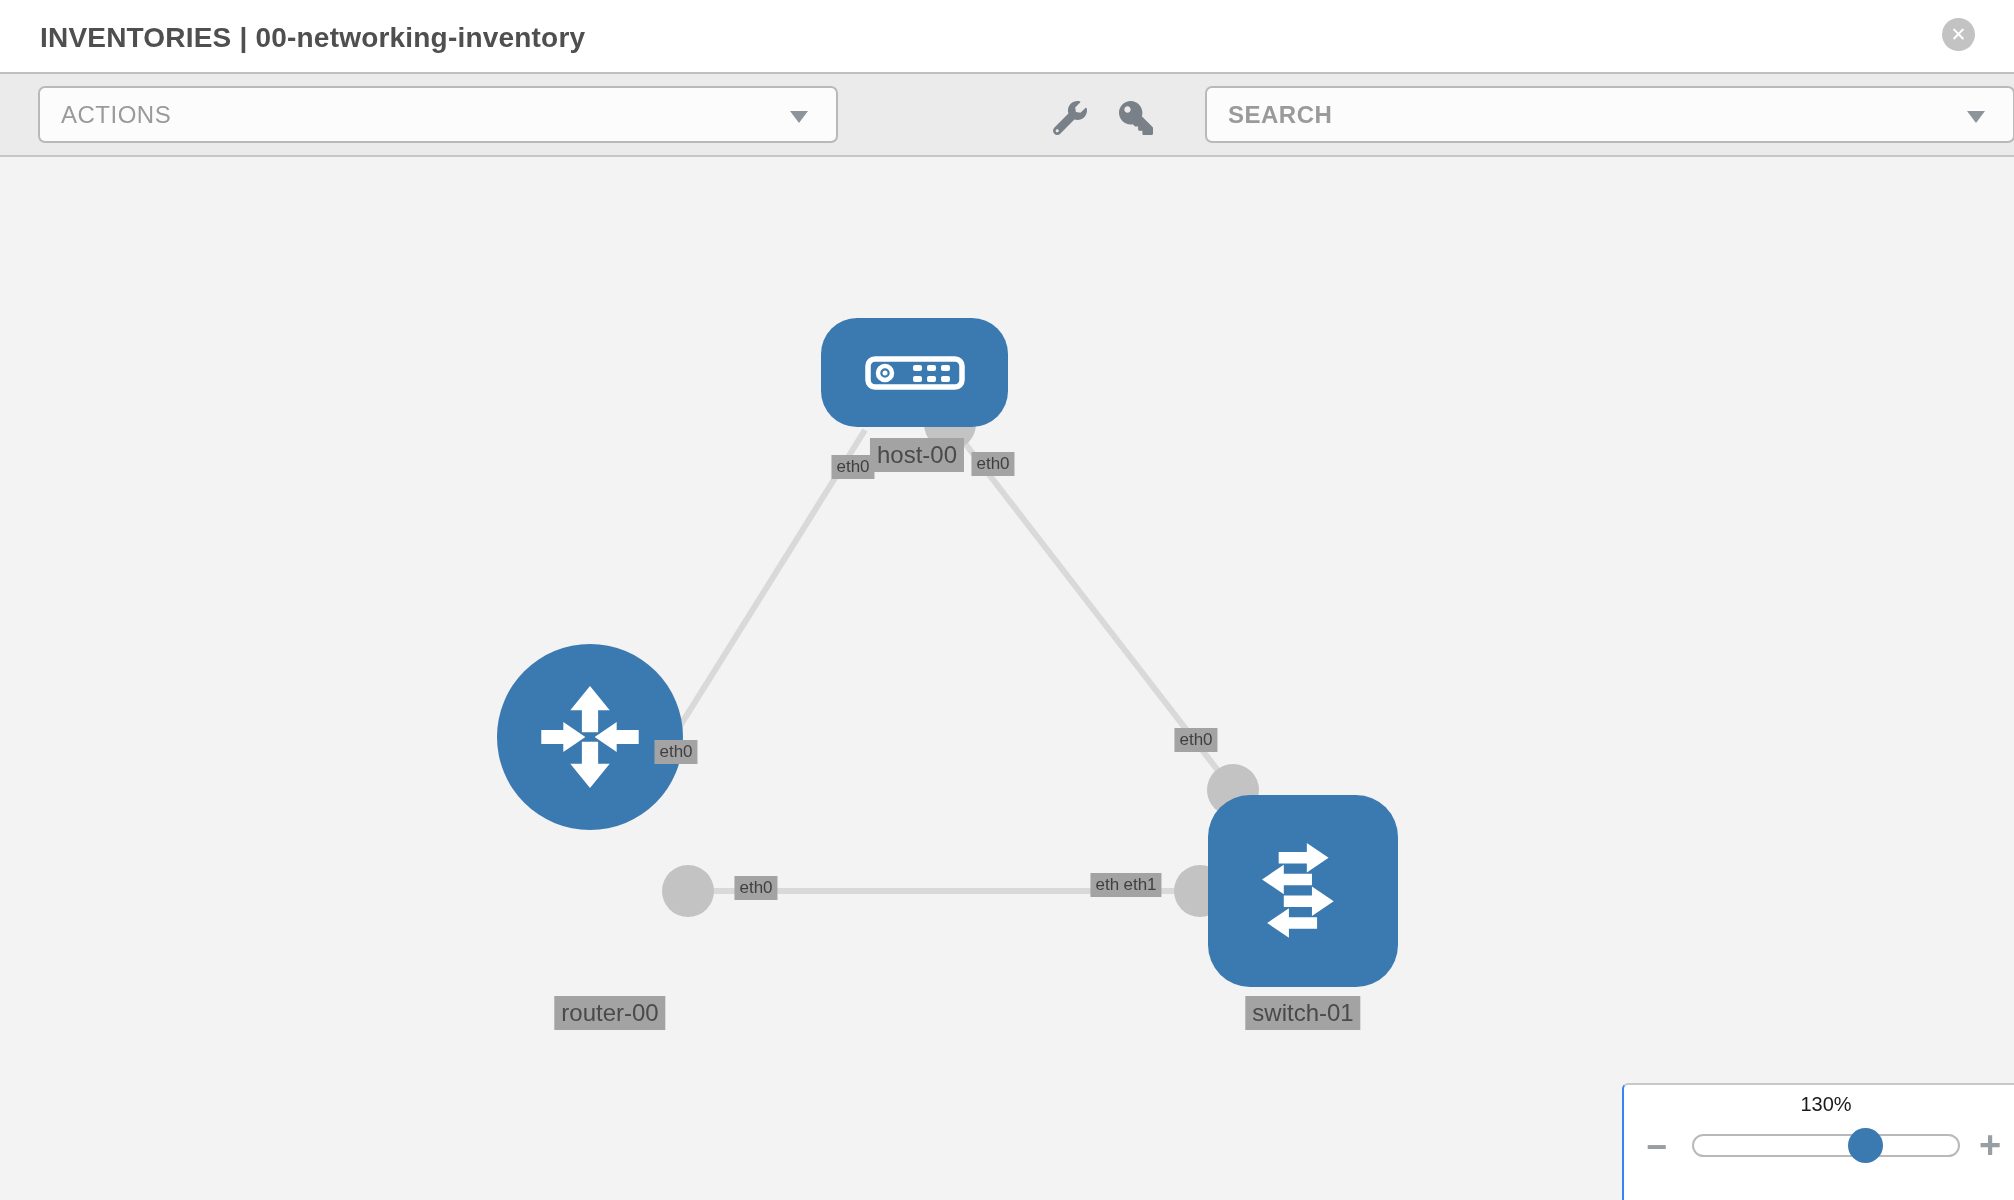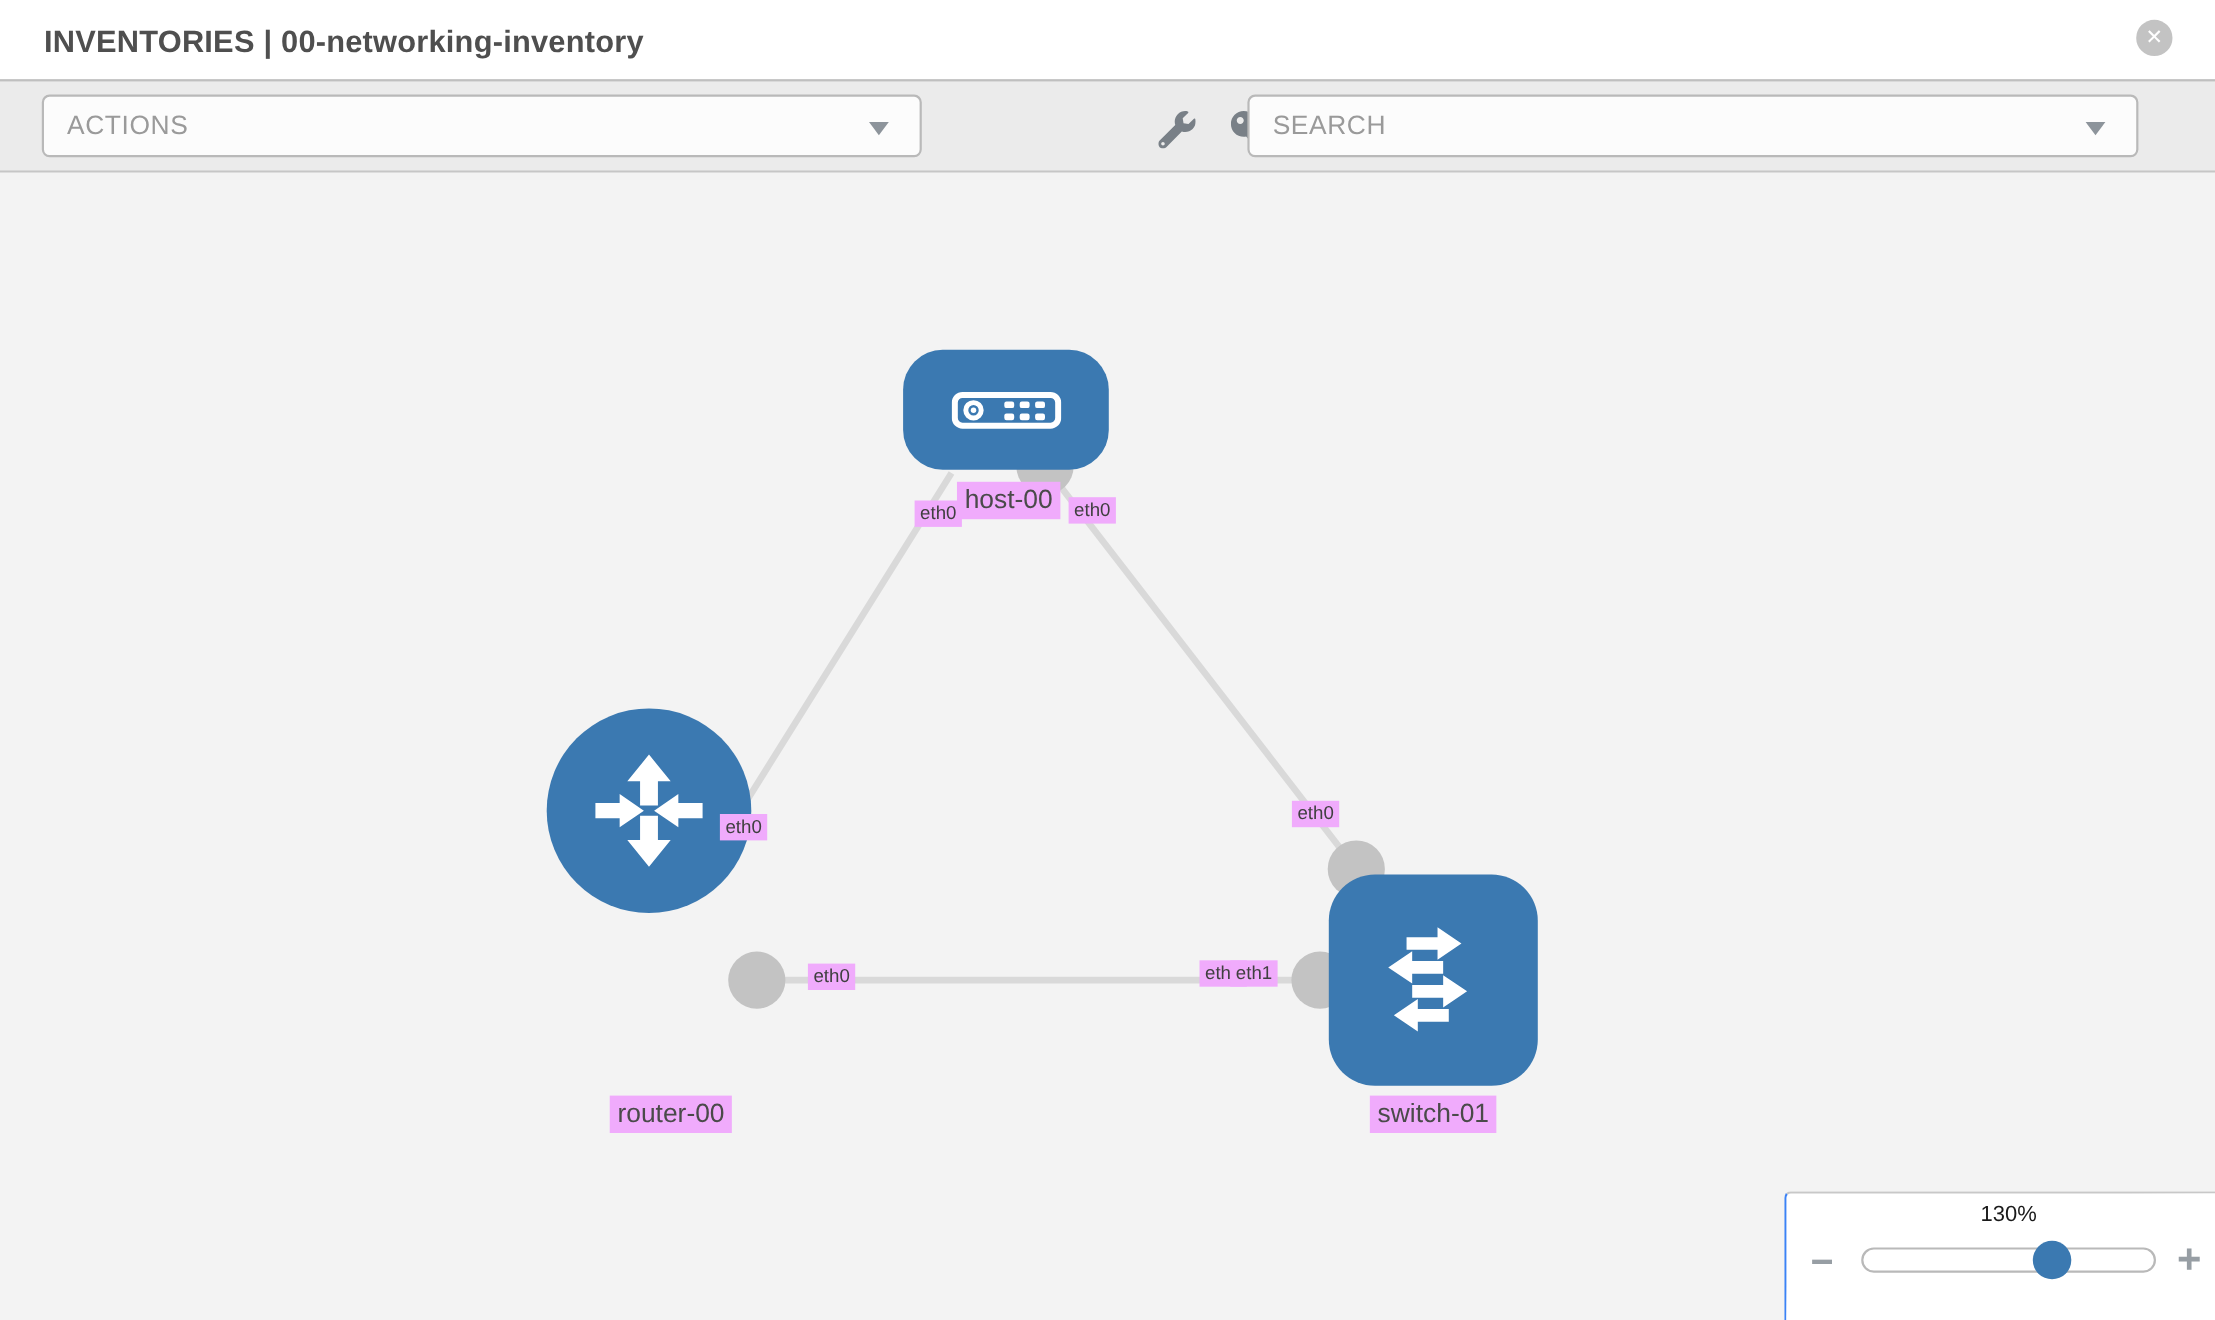--- a/index.html
+++ b/index.html
@@ -17,42 +17,42 @@
   .hdr-title{position:absolute;left:40px;top:0;height:72px;line-height:76px;
     font-size:28px;font-weight:bold;color:#4f4f4f;letter-spacing:.2px;}
   .close-btn{position:absolute;left:1942px;top:18px;width:33px;height:33px;border-radius:50%;
     background:#c3c3c3;color:#fff;text-align:center;line-height:33px;font-size:19px;font-weight:bold;cursor:pointer;}
 
   
   .tbar{position:absolute;left:0;top:72px;width:2014px;height:85px;background:#ebebeb;
     border-top:2px solid #bfbfbf;border-bottom:2px solid #c6c6c6;}
   .sel{position:absolute;top:12px;height:57px;background:#fcfcfc;border:2px solid #b9b9b9;border-radius:7px;cursor:pointer;}
   .sel-actions{left:38px;width:800px;text-align:right;}
-  .sel-search{left:1134px;width:810px;}
+  .sel-search{left:1205px;width:810px;font-weight:bold;}
   .sel-label{position:absolute;left:21px;top:0;height:53px;line-height:53px;font-size:24px;color:#9a9a9a;letter-spacing:.5px;}
   .caret{position:absolute;right:28px;top:23px;width:0;height:0;
     border-left:9px solid transparent;border-right:9px solid transparent;border-top:12px solid #8d949b;}
   .tool-ic{position:absolute;top:27px;width:34px;height:34px;cursor:pointer;}
   .tool-ic svg{width:34px;height:34px;fill:#798087;}
   .ic-wrench{left:1053px;}
   .ic-key{left:1119px;}
 
   
   .canvas{position:absolute;left:0;top:157px;width:2014px;height:1043px;background:#f3f3f3;overflow:hidden;}
   .links{position:absolute;left:0;top:0;width:2014px;height:1043px;}
   .link-line{stroke:var(--link_gray);stroke-width:6;fill:none;}
   .connector{fill:var(--connector_gray);}
 
   .node{position:absolute;background:var(--node_blue);display:flex;align-items:center;justify-content:center;cursor:pointer;}
   .node svg{display:block;}
   .node-host{left:821px;top:161px;width:187px;height:109px;border-radius:36px;}
   .node-router{left:497px;top:487px;width:186px;height:186px;border-radius:50%;}
   .node-switch{left:1208px;top:638px;width:190px;height:192px;border-radius:42px;}
 
-  .lbl{position:absolute;transform:translate(-50%,-50%);background:#f0abfc;color:#4a4a4a;white-space:nowrap;}
+  .lbl{position:absolute;transform:translate(-50%,-50%);background:#a3a3a3;color:#4a4a4a;white-space:nowrap;}
   .node-lbl{font-size:24px;padding:3px 7px;}
   .eth-lbl{font-size:17px;color:#3f3f3f;padding:2px 5px;}
 
   
   .zoom-panel{position:absolute;right:0;bottom:0;width:392px;height:117px;background:#fff;
     border-top:2px solid #c8c8c8;border-left:2px solid #3b82f6;border-top-left-radius:6px;}
   .zoom-level{position:absolute;left:68px;top:8px;width:268px;text-align:center;font-size:20px;color:#1a1a1a;}
   .zoom-minus,.zoom-plus{position:absolute;color:#979ea4;font-weight:bold;cursor:pointer;line-height:1;}
   .zoom-minus{left:22px;top:44px;font-size:36px;}
   .zoom-plus{left:355px;top:41px;font-size:38px;}

